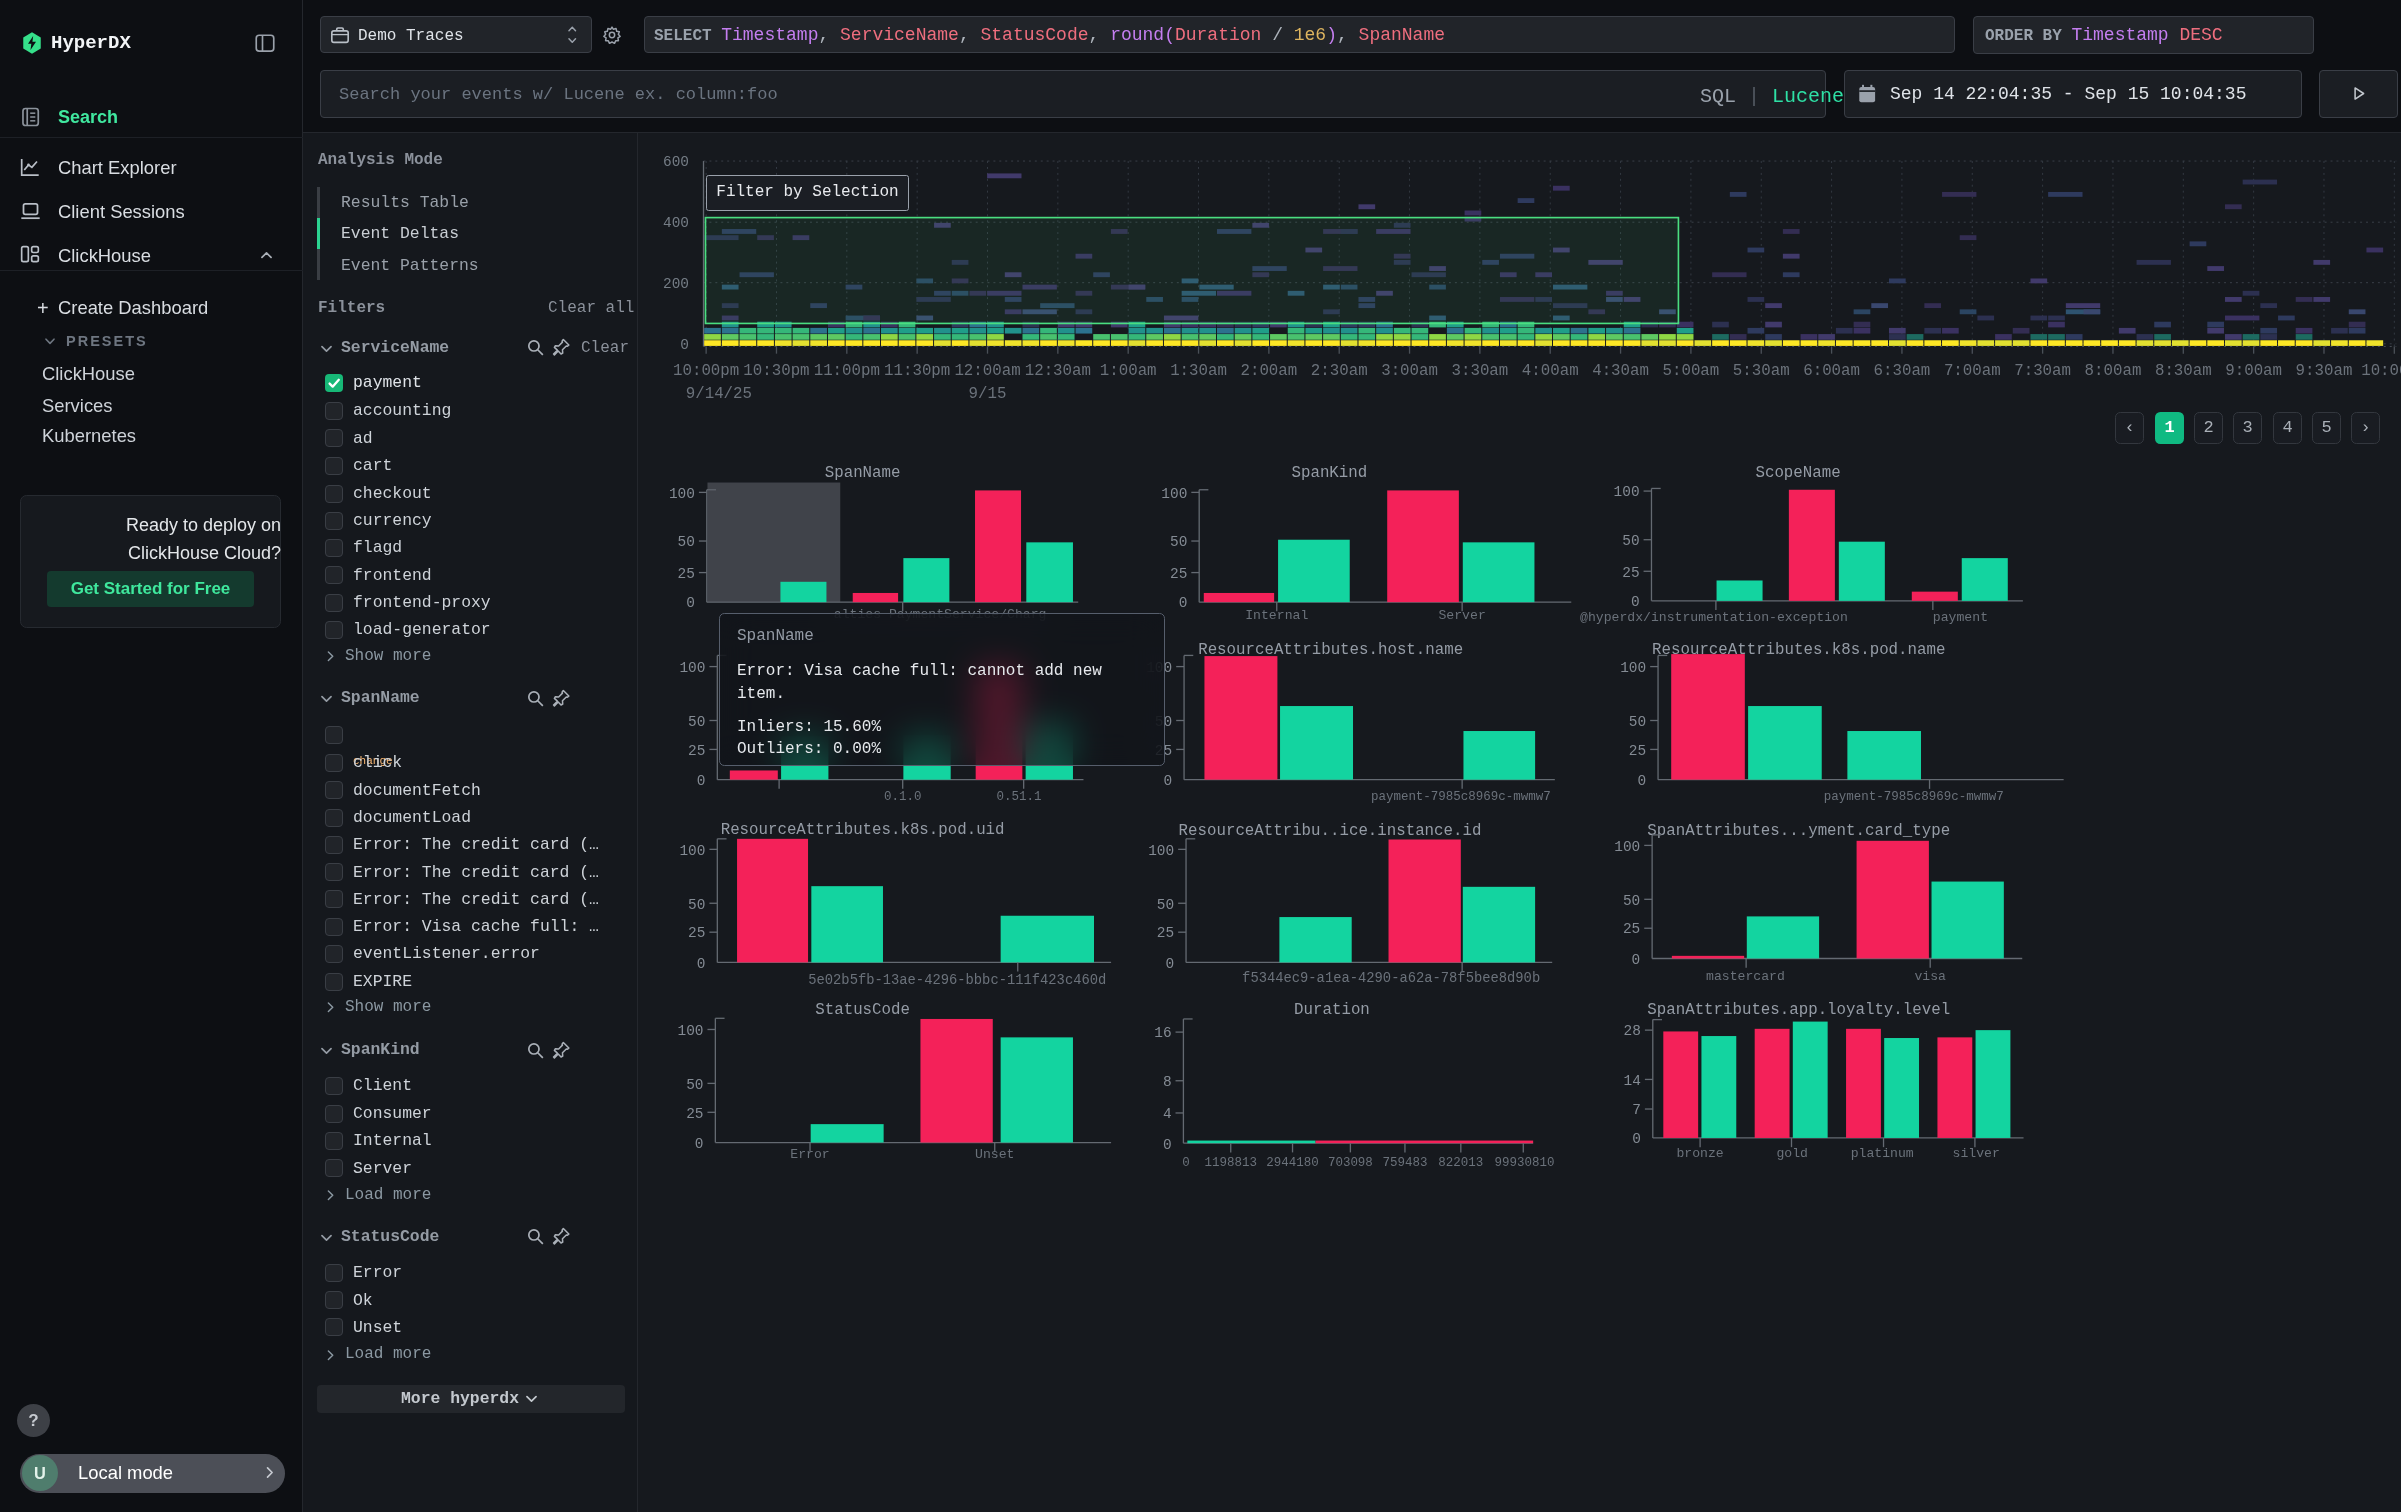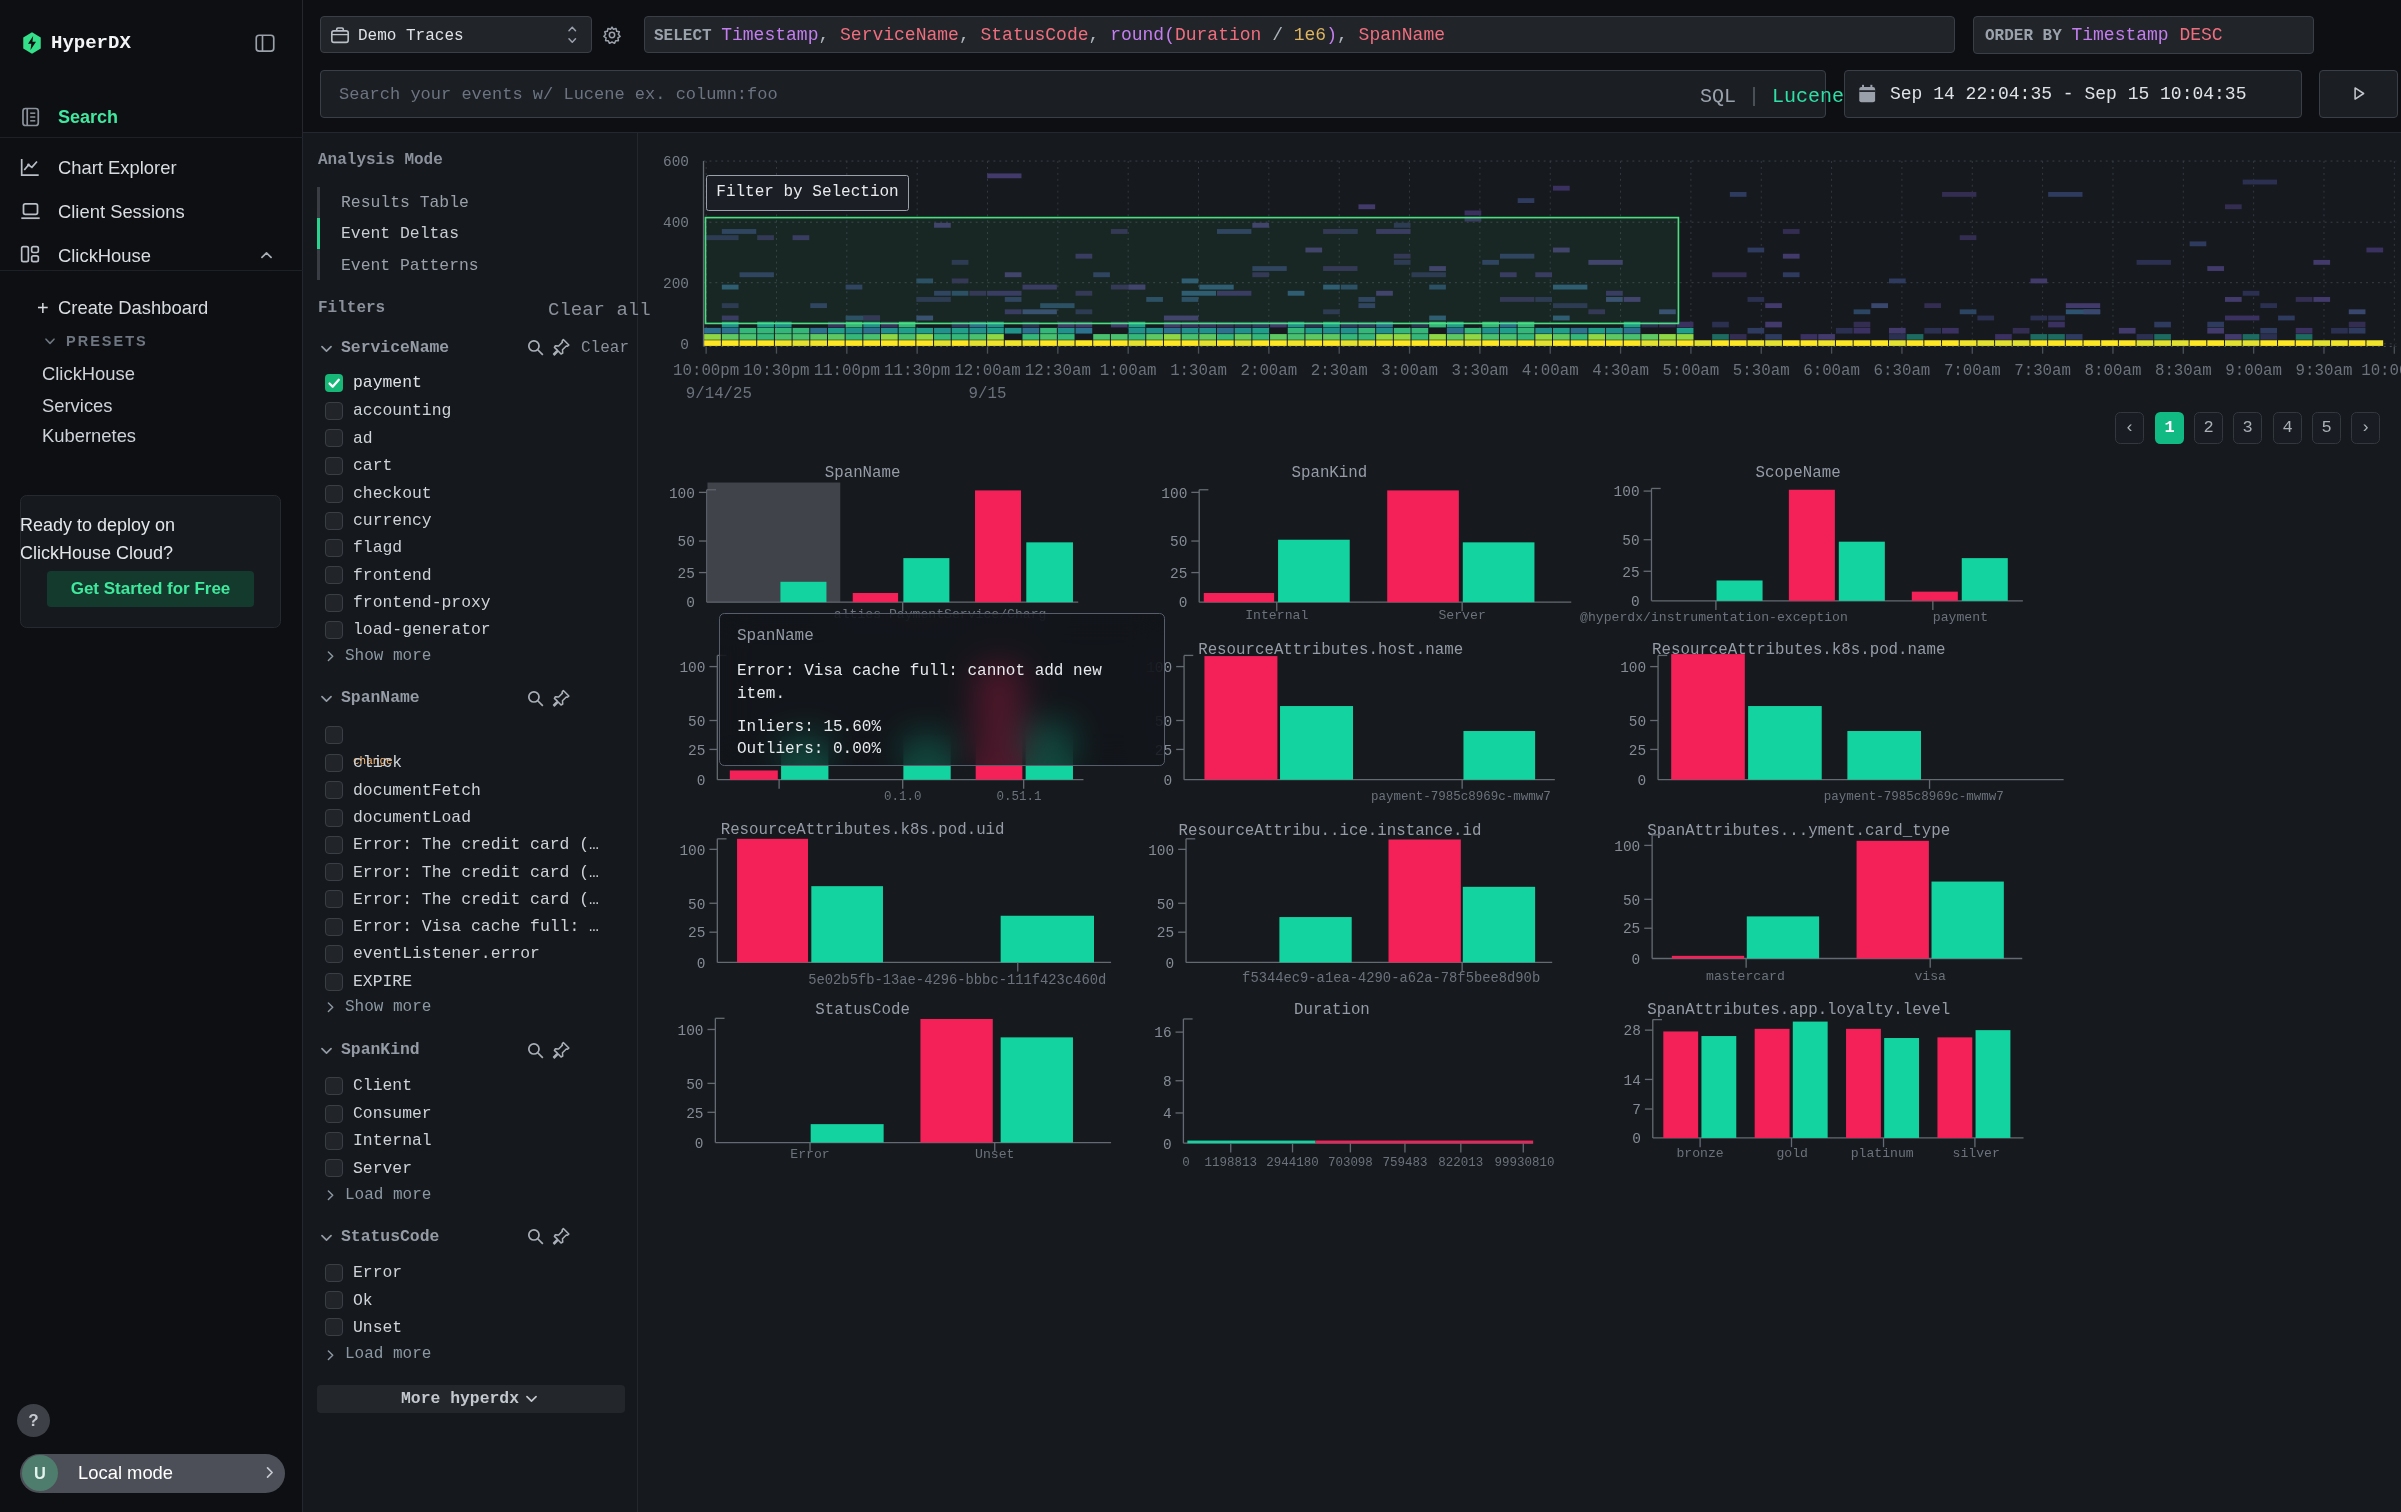--- a/index.html
+++ b/index.html
@@ -783,21 +783,21 @@
 <path d="M6 3.5 L16 10 L6 16.5 Z" fill="none" stroke="#c3c8ce" stroke-width="1.8" stroke-linejoin="round"></path>
   </svg>
 <div class="abs" style="left:303px;top:133px;width:335px;height:1379px;background:#15181d;border-right:0.7px solid #24272d"></div>
 <div class="abs mono" style="left:318px;top:151px;color:#8b919b;font-size:16px;font-weight:bold">Analysis Mode</div>
 <div class="abs" style="left:317px;top:187px;width:2.6px;height:93px;background:#3a3e44"></div>
 <div class="abs" style="left:317px;top:218px;width:2.6px;height:31px;background:#2bd391"></div>
 <div class="abs mono" style="left:341px;top:193px;color:#99a0a9;font-size:16.4px">Results Table</div>
 <div class="abs mono" style="left:341px;top:224px;color:#c9ced4;font-size:16.4px">Event Deltas</div>
 <div class="abs mono" style="left:341px;top:256px;color:#99a0a9;font-size:16.4px">Event Patterns</div>
 <div class="abs mono" style="left:318px;top:299px;color:#8b919b;font-size:16px;font-weight:bold">Filters</div>
-<div class="abs mono" style="left:548px;top:299px;color:#8b919b;font-size:19px">Clear all</div>
+<div class="abs mono" style="left:548px;top:299px;color:#8b919b;font-size:16px">Clear all</div>
 <svg style="position:absolute;left:320px;top:342px" width="13" height="13" viewBox="0 0 20 20">
     <path d="M3 7.0 L10.0 14.0 L17 7.0" fill="none" stroke="#949ba4" stroke-width="2.6" stroke-linecap="round" stroke-linejoin="round"></path>
   </svg>
 <div class="abs mono" style="left:341px;top:338px;color:#949ba4;font-size:16.4px;font-weight:bold">ServiceName</div>
 <svg style="position:absolute;left:525px;top:337px" width="20.4" height="20.4" viewBox="0 0 24 24">
 <circle cx="10.5" cy="10.5" r="6" fill="none" stroke="#aab0b8" stroke-width="2"></circle>
 <line x1="15" y1="15" x2="21" y2="21" stroke="#aab0b8" stroke-width="2"></line>
   </svg>
 <svg style="position:absolute;left:551px;top:337px" width="20.4" height="20.4" viewBox="0 0 24 24">
 <path d="M14.5 3 L21 9.5 L19 11 L18 10.5 L13.5 15 L13.8 18.8 L11.8 20 L8.5 16.5 L4 21 L3 20 L7.5 15.5 L4 12.2 L5.2 10.2 L9 10.5 L13.5 6 L13 5 Z" fill="none" stroke="#aab0b8" stroke-width="1.8" stroke-linejoin="round"></path>
@@ -957,21 +957,21 @@
 <div class="abs" style="left:37px;top:297px;color:#d9dde2;font-size:20px;font-weight:300">+</div>
 <div class="abs" style="left:58px;top:297px;color:#d9dde2;font-size:18.4px">Create Dashboard</div>
 <svg style="position:absolute;left:44px;top:335px" width="12" height="12" viewBox="0 0 18 18">
     <path d="M3 6.3 L9.0 12.6 L15 6.3" fill="none" stroke="#6e7681" stroke-width="2.4" stroke-linecap="round" stroke-linejoin="round"></path>
   </svg>
 <div class="abs" style="left:66px;top:333px;color:#6e7681;font-size:14.5px;font-weight:bold;letter-spacing:2px">PRESETS</div>
 <div class="abs" style="left:42px;top:363px;color:#ced3d9;font-size:18.4px">ClickHouse</div>
 <div class="abs" style="left:42px;top:395px;color:#ced3d9;font-size:18.4px">Services</div>
 <div class="abs" style="left:42px;top:425px;color:#ced3d9;font-size:18.4px">Kubernetes</div>
 <div class="abs" style="left:20px;top:495px;width:261px;height:133px;background:#16191e;border:0.7px solid #262a30;border-radius:6.6px"></div>
-<div class="abs" style="left:20px;top:511px;width:261px;text-align:left;color:#e4e7ea;font-size:18px;line-height:28px">Ready to deploy on<br>ClickHouse Cloud?</div>
+<div class="abs" style="left:20px;top:511px;width:261px;text-align:right;color:#e4e7ea;font-size:18px;line-height:28px">Ready to deploy on<br>ClickHouse Cloud?</div>
 <div class="abs" style="left:47px;top:571px;width:207px;height:36px;background:#143a2e;border-radius:4px;color:#3fe89d;font-size:17px;font-weight:bold;text-align:center;line-height:36px">Get Started for Free</div>
 <div class="abs" style="left:17px;top:1404px;width:33px;height:33px;background:rgba(120,124,134,0.45);border-radius:50%;color:#c6cad0;font-size:17px;font-weight:bold;text-align:center;line-height:33px">?</div>
 <div class="abs" style="left:20px;top:1454px;width:265px;height:39px;background:rgba(130,133,143,0.55);border-radius:20px"></div>
 <div class="abs" style="left:22px;top:1455px;width:36px;height:36px;background:#4f7d6d;border-radius:50%;color:#e3f2ea;font-size:16.4px;font-weight:bold;text-align:center;line-height:36px">U</div>
 <div class="abs" style="left:78px;top:1462px;color:#fff;font-size:18.4px;font-weight:normal">Local mode</div>
 <svg style="position:absolute;left:263px;top:1466px" width="13" height="13" viewBox="0 0 20 20">
     <path d="M7.0 3 L14.0 10.0 L7.0 17" fill="none" stroke="#c6cad0" stroke-width="2.6" stroke-linecap="round" stroke-linejoin="round"></path>
   </svg>
 
 </body></html>

